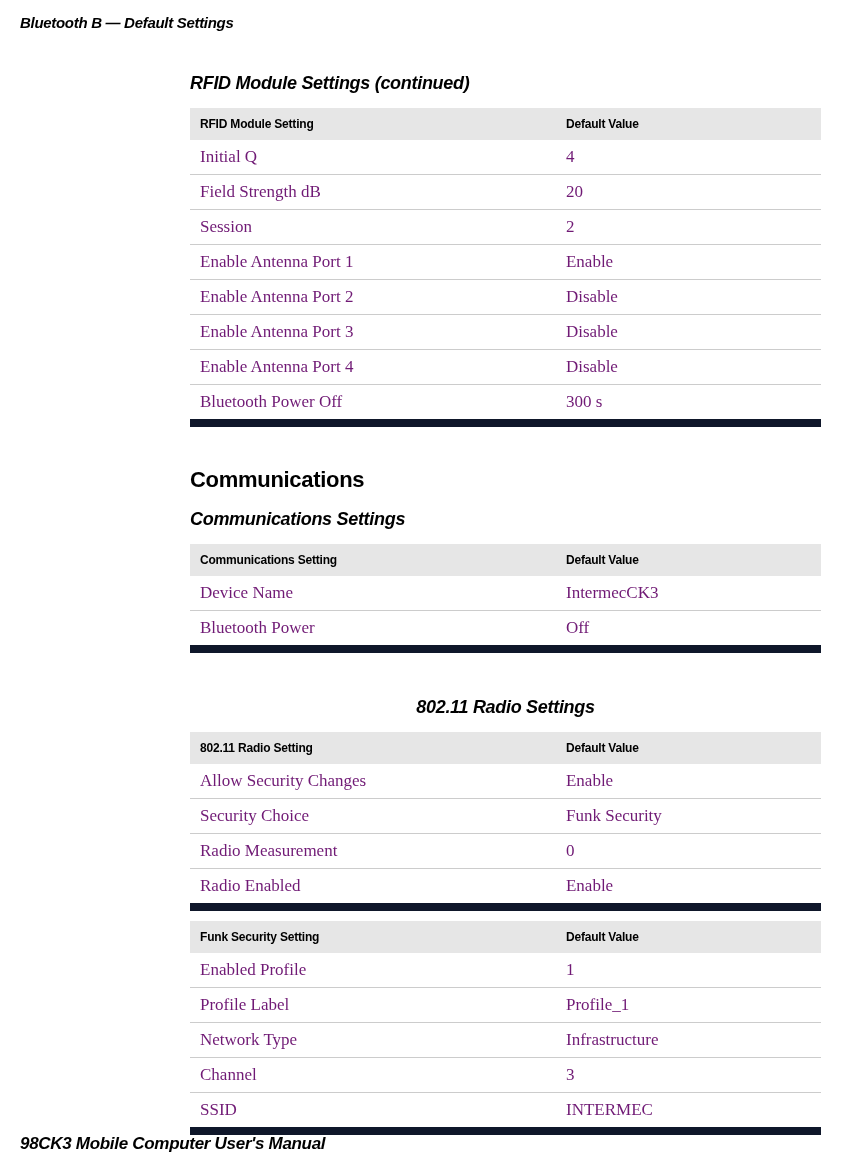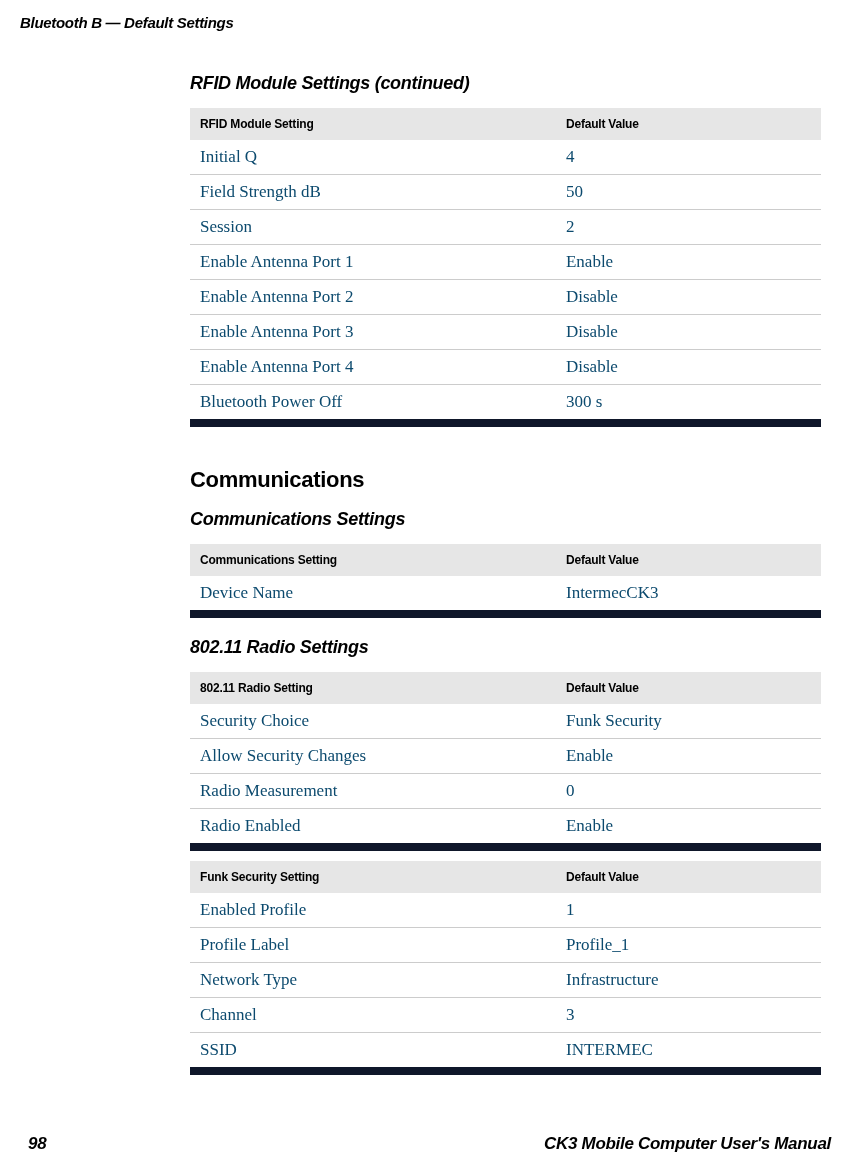--- a/index.html
+++ b/index.html
@@ -58,48 +58,47 @@
       font-size: 12px;
       text-align: left;
       padding: 9px 10px;
       letter-spacing: -0.2px;
     }
     tbody td {
       font-family: Georgia, 'Times New Roman', serif;
       font-size: 17px;
       padding: 7px 10px;
       border-bottom: 1px solid #cccccc;
-      color: #0c4a6e;
+      color: #701a75;
     }
     tbody tr:last-child td {
       border-bottom: 8px solid #0f172a;
     }
     .col-setting {
       width: 58%;
     }
     .col-value {
       width: 42%;
     }
     .page-footer {
       position: absolute;
       bottom: 16px;
       left: 0;
       right: 0;
       display: flex;
-      justify-content: space-between;
       padding: 0 20px 0 20px;
       font-family: Arial, Helvetica, sans-serif;
       font-weight: bold;
       font-style: italic;
       font-size: 17px;
       letter-spacing: -0.3px;
-      margin-left: 8px;
     }
     .spacer-section {
-      margin-top: 19px;
+      margin-top: 44px;
+      text-align: center;
     }
   </style>
 </head>
 <body>
 
 <div class="page-header">Bluetooth B — Default Settings</div>
 
 <div class="content">
 
   <div class="table-title">RFID Module Settings (continued)</div>
@@ -110,21 +109,21 @@
         <th class="col-value">Default Value</th>
       </tr>
     </thead>
     <tbody>
       <tr>
           <td>Initial Q</td>
           <td>4</td>
         </tr>
       <tr>
           <td>Field Strength dB</td>
-          <td>50</td>
+          <td>20</td>
         </tr>
       <tr>
           <td>Session</td>
           <td>2</td>
         </tr>
       <tr>
           <td>Enable Antenna Port 1</td>
           <td>Enable</td>
         </tr>
       <tr>
@@ -153,39 +152,43 @@
       <tr>
         <th class="col-setting">Communications Setting</th>
         <th class="col-value">Default Value</th>
       </tr>
     </thead>
     <tbody>
       <tr>
           <td>Device Name</td>
           <td>IntermecCK3</td>
         </tr>
+      <tr>
+          <td>Bluetooth Power</td>
+          <td>Off</td>
+        </tr>
     </tbody>
   </table>
 
   <div class="table-title spacer-section">802.11 Radio Settings</div>
   <table>
     <thead>
       <tr>
         <th class="col-setting">802.11 Radio Setting</th>
         <th class="col-value">Default Value</th>
       </tr>
     </thead>
     <tbody>
+      <tr>
+          <td>Allow Security Changes</td>
+          <td>Enable</td>
+        </tr>
       <tr>
           <td>Security Choice</td>
           <td>Funk Security</td>
-        </tr>
-      <tr>
-          <td>Allow Security Changes</td>
-          <td>Enable</td>
         </tr>
       <tr>
           <td>Radio Measurement</td>
           <td>0</td>
         </tr>
       <tr>
           <td>Radio Enabled</td>
           <td>Enable</td>
         </tr>
     </tbody>

